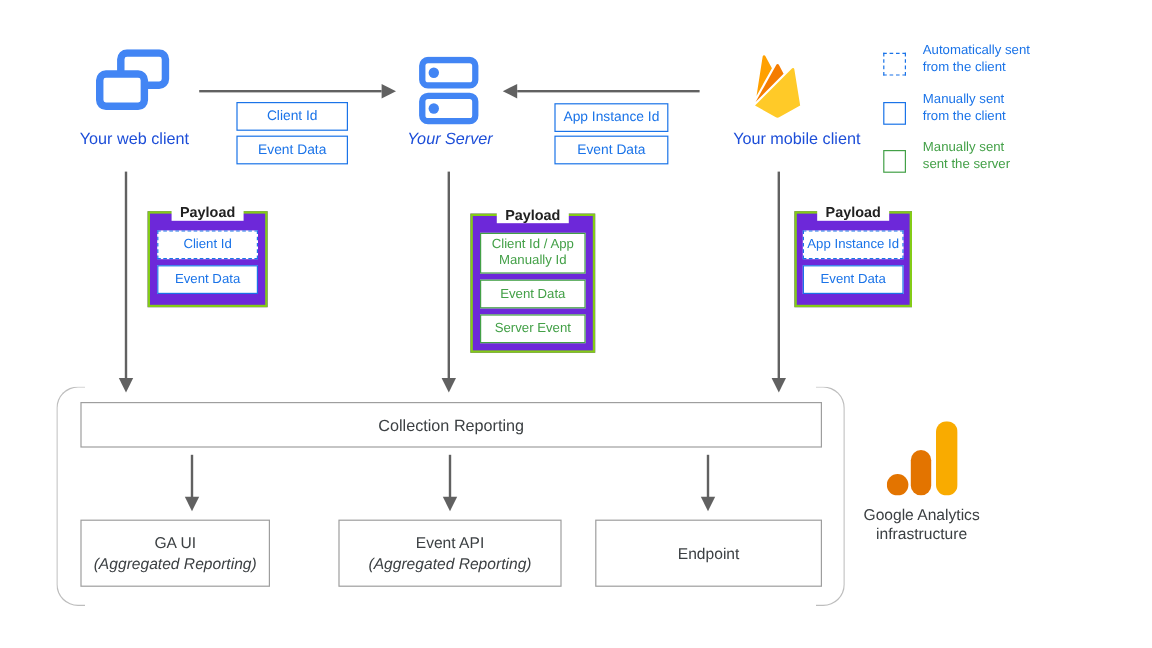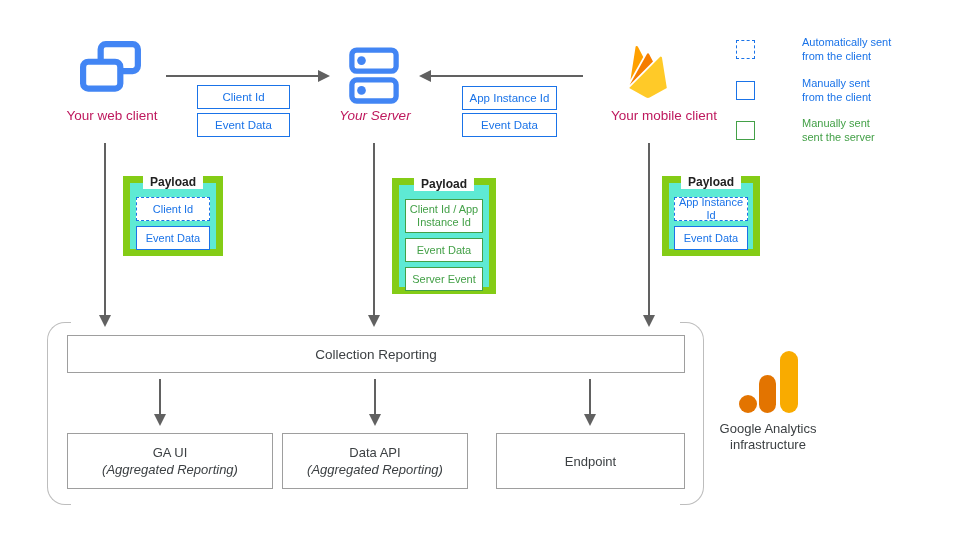--- a/index.html
+++ b/index.html
@@ -4,55 +4,55 @@
 <style>
   html,body{margin:0;padding:0;background:#fff;}
   #canvas{
     position:relative;width:960px;height:540px;background:#fff;overflow:hidden;
     font-family:"Liberation Sans","DejaVu Sans",sans-serif;
   }
   .abs{position:absolute;}
   
   .client-label{
     position:absolute;width:140px;text-align:center;
-    font-size:13.5px;color:#be185d;
+    font-size:13.5px;color:#1d4ed8;
   }
   
   .hline{position:absolute;height:2px;background:#616161;}
   .vline{position:absolute;width:2px;background:#616161;}
   .head-right{position:absolute;width:0;height:0;
     border-top:6px solid transparent;border-bottom:6px solid transparent;border-left:12px solid #616161;}
   .head-left{position:absolute;width:0;height:0;
     border-top:6px solid transparent;border-bottom:6px solid transparent;border-right:12px solid #616161;}
   .head-down{position:absolute;width:0;height:0;
     border-left:6px solid transparent;border-right:6px solid transparent;border-top:12px solid #616161;}
   
   .tag{
     position:absolute;background:#fff;border:1.5px solid #1a73e8;color:#1a73e8;
     display:flex;align-items:center;justify-content:center;
     font-size:11.5px;font-weight:500;box-sizing:border-box;text-align:center;
   }
   
   .payload{
-    position:absolute;border:7px solid #84cc16;background:#5eead4;box-sizing:border-box;
+    position:absolute;border:2px solid #84cc16;background:#6d28d9;box-sizing:border-box;
     display:flex;flex-direction:column;gap:5px;padding:14px 6px 8px 6px;
   }
   .payload-title{
     position:absolute;top:-8px;left:50%;transform:translateX(-50%);
     background:#fff;padding:0 7px;font-size:12px;font-weight:700;color:#212121;white-space:nowrap;
   }
   .pitem{
     border:1.5px solid #1a73e8;color:#1a73e8;background:#fff;box-sizing:border-box;
     display:flex;align-items:center;justify-content:center;text-align:center;
     font-size:11px;font-weight:500;min-height:24px;line-height:13px;
   }
   .pitem.dashed{border-style:dashed;}
   .pitem.green{border-color:#43a047;color:#43a047;}
   
-  .legend-row{position:absolute;display:flex;align-items:center;gap:33px;}
+  .legend-row{position:absolute;display:flex;align-items:flex-end;}
   .swatch{width:19px;height:19px;box-sizing:border-box;background:#fff;flex:none;}
   .swatch.dashed-blue{border:1.5px dashed #1a73e8;}
   .swatch.solid-blue{border:1.5px solid #1a73e8;}
   .swatch.solid-green{border:1.5px solid #43a047;}
   .legend-text{margin-left:14px;font-size:11px;line-height:14px;font-weight:500;margin-top:-1px;}
   .legend-text.blue{color:#1a73e8;}
   .legend-text.green{color:#43a047;}
   
   .bracket-left{
     position:absolute;width:24px;height:183px;box-sizing:border-box;
@@ -154,21 +154,21 @@
   </div>
 
   <div class="payload" style="left:123px;top:176px;width:100px;height:80px;">
     <div class="payload-title">Payload</div>
     <div class="pitem dashed">Client Id</div>
     <div class="pitem">Event Data</div>
   </div>
 
   <div class="payload" style="left:392px;top:178px;width:104px;height:116px;">
     <div class="payload-title">Payload</div>
-    <div class="pitem green" style="min-height:34px;">Client Id / App Instance Id</div>
+    <div class="pitem green" style="min-height:34px;">Client Id / App Manually Id</div>
     <div class="pitem green">Event Data</div>
     <div class="pitem green">Server Event</div>
   </div>
 
   <div class="payload" style="left:662px;top:176px;width:98px;height:80px;padding-left:5px;padding-right:5px;">
     <div class="payload-title">Payload</div>
     <div class="pitem dashed">App Instance Id</div>
     <div class="pitem">Event Data</div>
   </div>
 
@@ -185,26 +185,26 @@
   </div>
   <div>
     <div class="vline" style="left:374px;top:379px;height:36px;"></div>
     <div class="head-down" style="left:369px;top:414px;"></div>
   </div>
   <div>
     <div class="vline" style="left:589px;top:379px;height:36px;"></div>
     <div class="head-down" style="left:584px;top:414px;"></div>
   </div>
 
-  <div class="gray-box" style="left:67px;top:433px;width:206px;height:56px;">
+  <div class="gray-box" style="left:67px;top:433px;width:158px;height:56px;">
     <div>GA UI</div>
     <div class="italic">(Aggregated Reporting)</div>
   </div>
   <div class="gray-box" style="left:282px;top:433px;width:186px;height:56px;">
-    <div>Data API</div>
+    <div>Event API</div>
     <div class="italic">(Aggregated Reporting)</div>
   </div>
   <div class="gray-box" style="left:496px;top:433px;width:189px;height:56px;">
     <div>Endpoint</div>
   </div>
 
   <div class="abs" style="left:739px;top:351px;width:59px;height:62px;">
     <svg width="59" height="62" viewBox="0 0 59 62">
       <rect x="41" y="0" width="18" height="62" rx="9" fill="#F9AB00"></rect>
       <rect x="20" y="24" width="17" height="38" rx="8.5" fill="#E37400"></rect>

